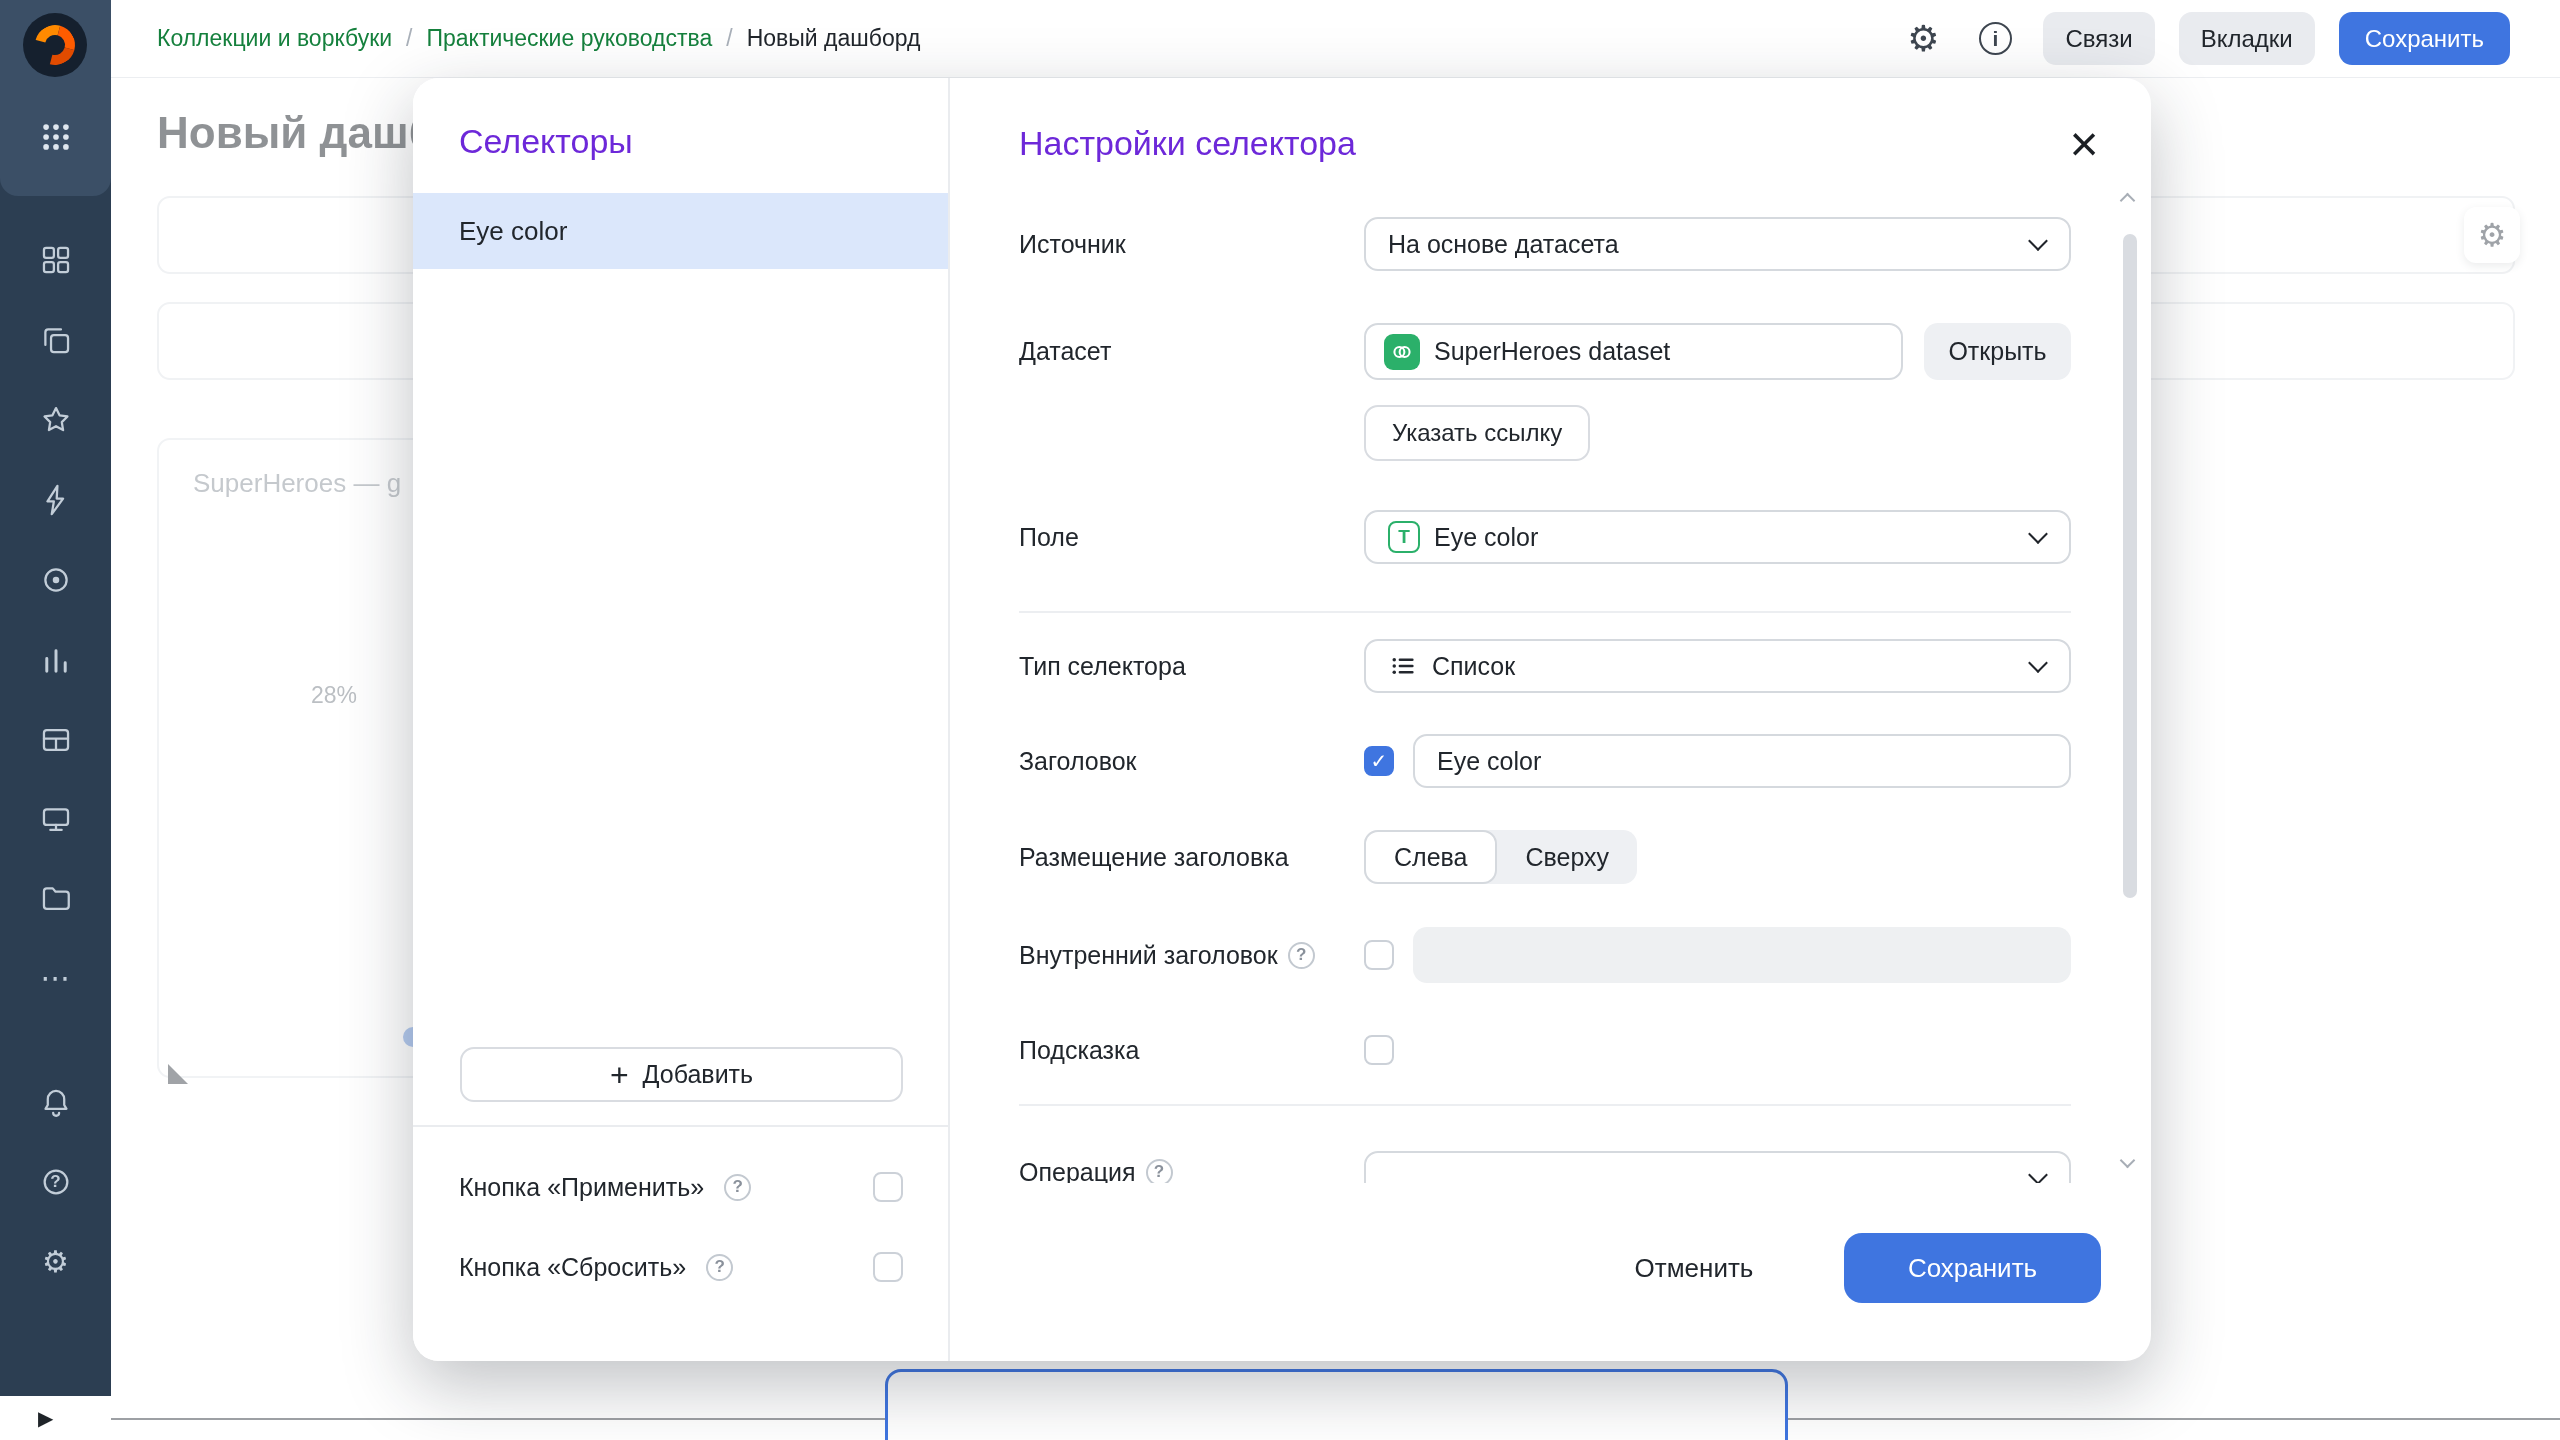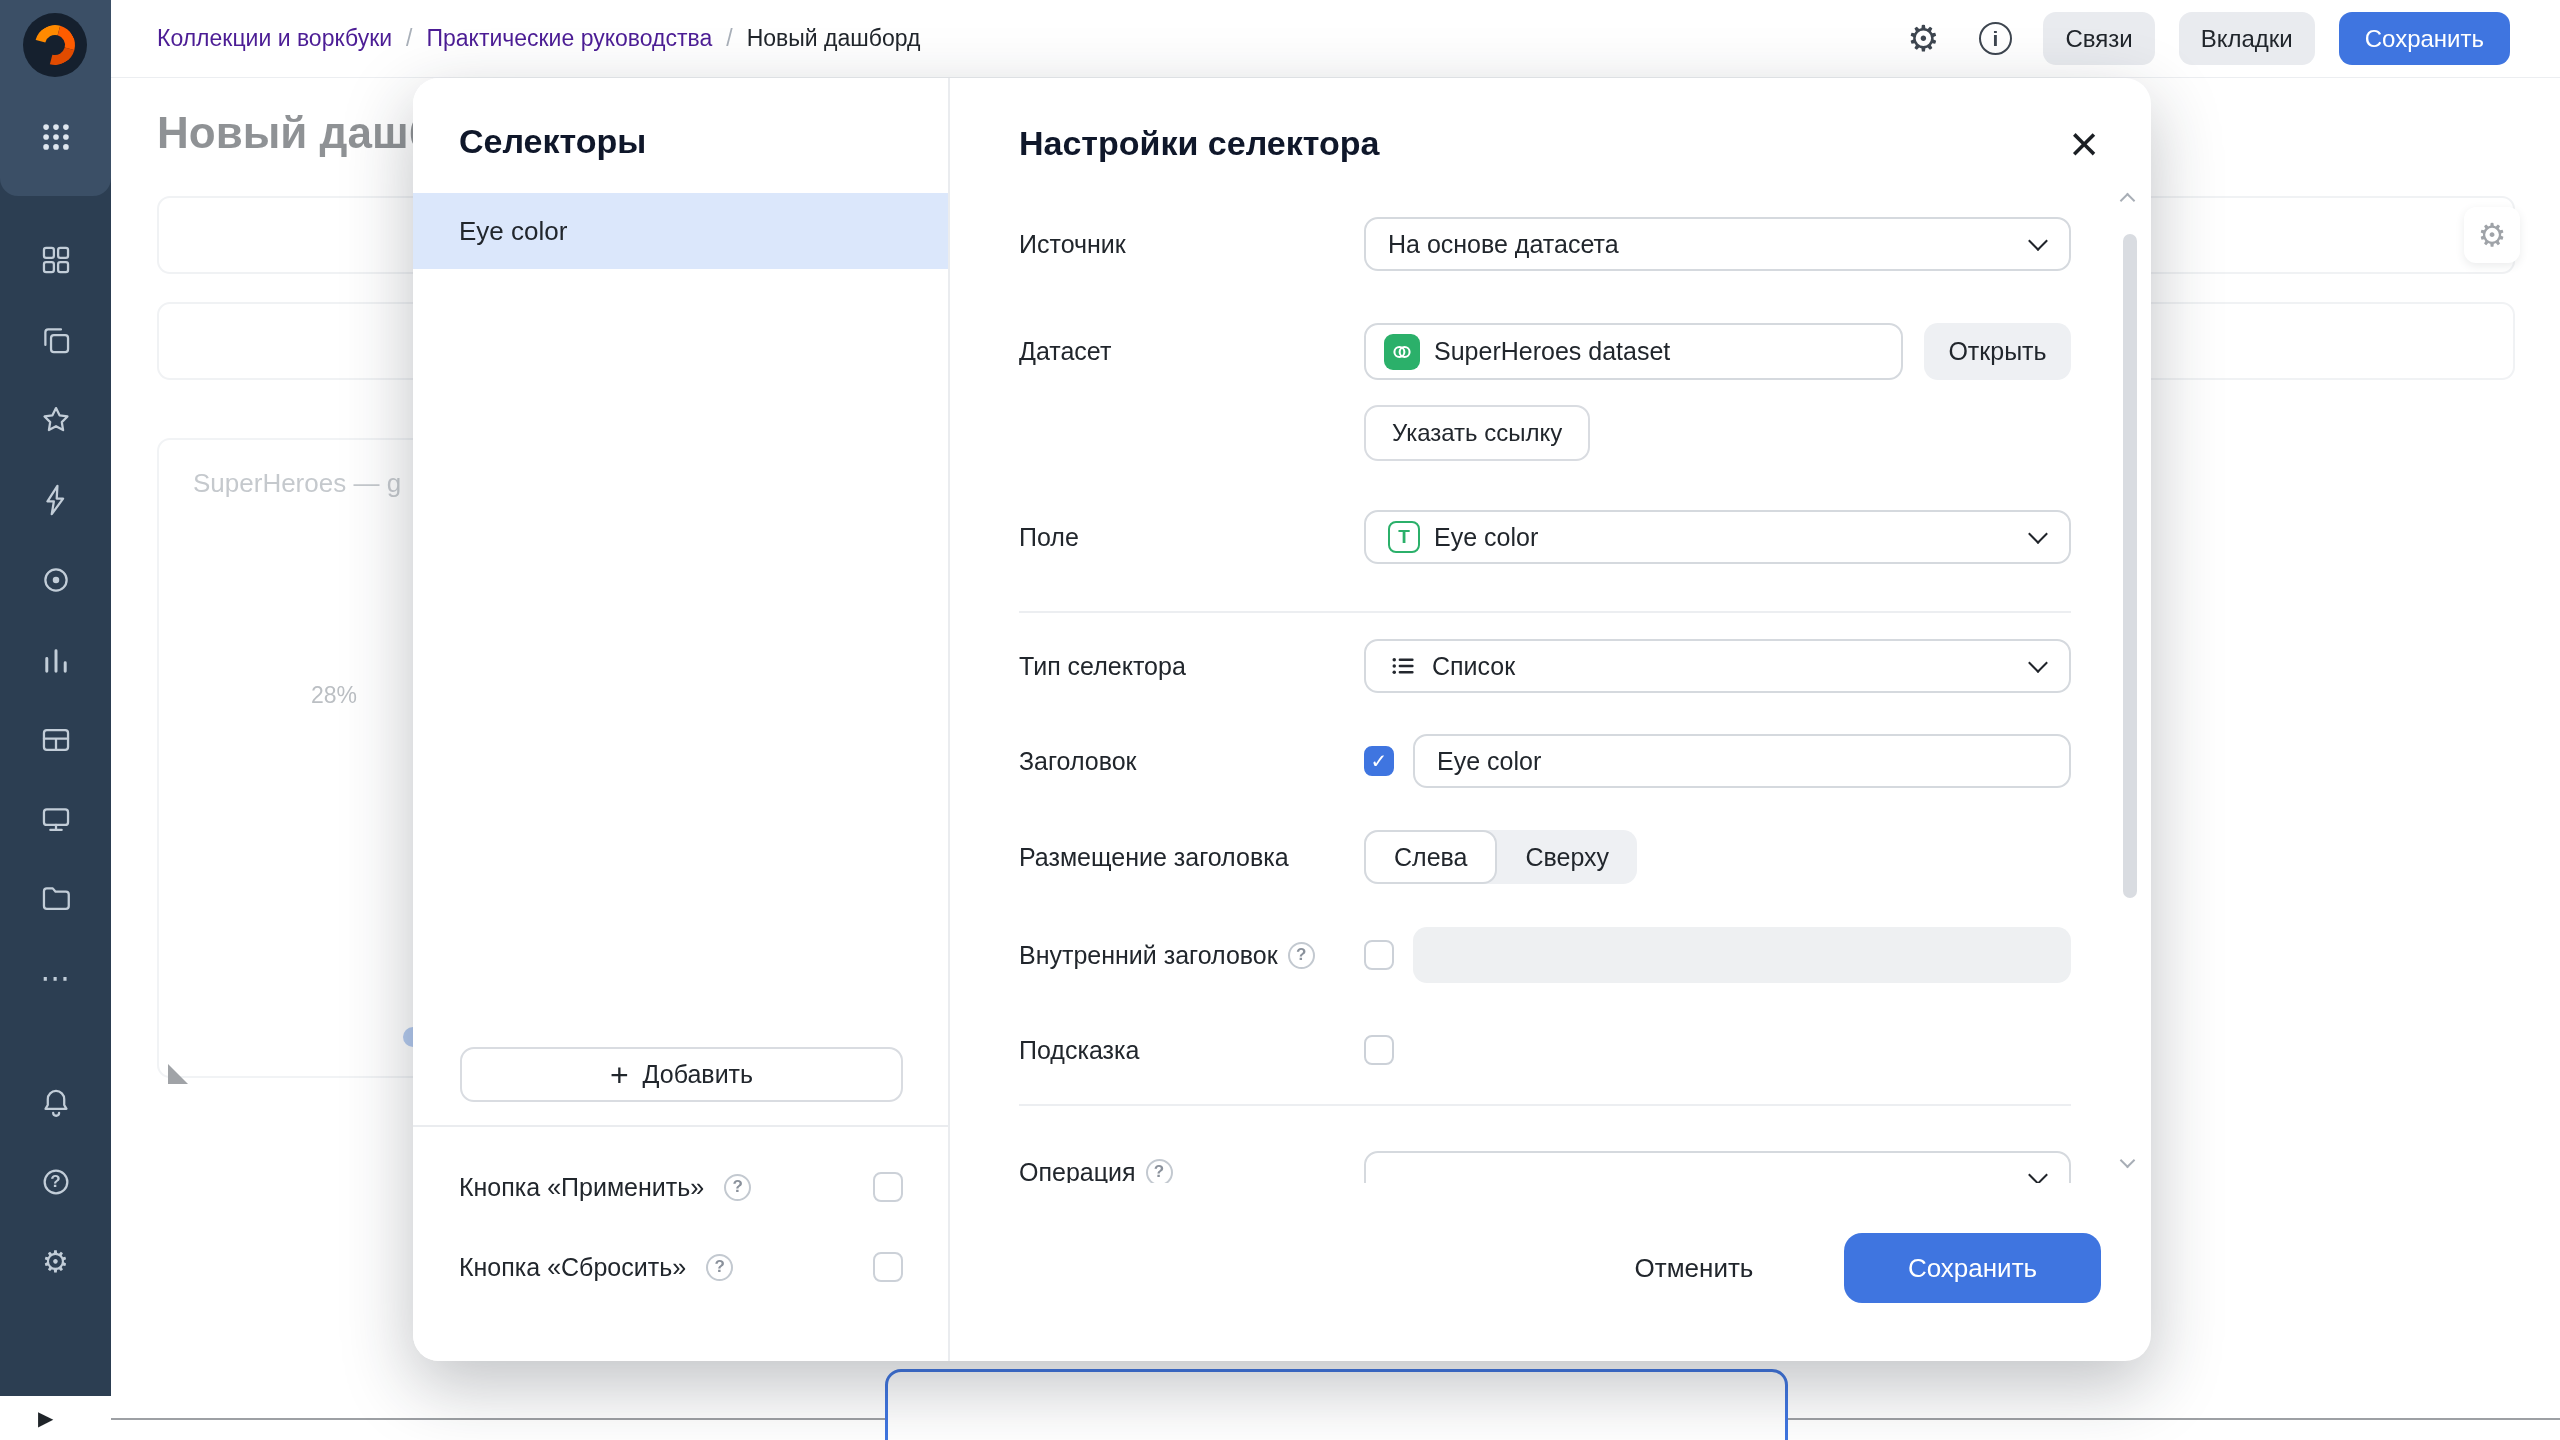--- a/index.html
+++ b/index.html
@@ -3,21 +3,21 @@
 <meta charset="utf-8">
 <style>
   *{margin:0;padding:0;box-sizing:border-box}
   html,body{width:2560px;height:1440px;overflow:hidden}
   body{font-family:"Liberation Sans","DejaVu Sans",sans-serif;color:#21262c;background:#fff;cursor:default}
   .screen{position:relative;width:2560px;height:1440px;background:#fff;overflow:hidden}
 
   
   .topbar{position:absolute;left:0;top:0;width:2560px;height:78px;background:#fff;display:flex;align-items:center;z-index:40;border-bottom:1px solid #eceef1}
   .breadcrumb{margin-left:157px;display:flex;align-items:center;gap:14px;font-size:23px;white-space:nowrap}
-  .crumb-link{color:#4c1d95;cursor:pointer}
+  .crumb-link{color:#15803d;cursor:pointer}
   .crumb-sep{color:#a9b0b9}
   .crumb-current{color:#21262c}
   .topbar-actions{margin-left:auto;margin-right:50px;display:flex;align-items:center;gap:24px}
   .iconbtn{width:48px;height:48px;display:flex;align-items:center;justify-content:center;cursor:pointer}
   .gear-glyph{font-size:36px;line-height:1;color:#3e4650}
   .info-circle{width:33px;height:33px;border:2.5px solid #3e4650;border-radius:50%;display:flex;align-items:center;justify-content:center;font-size:21px;font-weight:700;color:#3e4650}
   .btn{height:53px;border:none;border-radius:13px;font-size:24px;font-family:inherit;display:flex;align-items:center;justify-content:center;cursor:pointer;white-space:nowrap}
   .btn-gray{background:#e9ebef;color:#21262c;padding:0 22px}
   .btn-blue{background:#3f75e0;color:#fff;padding:0 26px}
 
@@ -44,21 +44,21 @@
   .content-gear{position:absolute;left:2353px;top:129px;width:56px;height:56px;background:#fff;border-radius:12px;box-shadow:0 3px 10px rgba(30,37,46,.18);display:flex;align-items:center;justify-content:center;cursor:pointer}
   .content-gear .gear-glyph{font-size:32px}
   .bottom-line{position:absolute;left:0;top:1340px;width:2449px;height:2px;background:#3a4049}
 
   .backdrop{position:absolute;left:111px;top:78px;width:2449px;height:1362px;background:rgba(255,255,255,.5);z-index:20}
   .group-widget{position:absolute;left:885px;top:1369px;width:903px;height:120px;background:#fff;border:3px solid #3f75e0;border-radius:16px;z-index:30;cursor:pointer}
 
   
   .modal{position:absolute;left:413px;top:78px;width:1738px;height:1283px;background:#fff;border-radius:26px;box-shadow:0 24px 70px rgba(27,35,48,.28);z-index:60;overflow:hidden}
   .m-left{position:absolute;left:0;top:0;width:537px;height:1283px;border-right:2px solid #eaecef;background:#fff}
-  .m-title{position:absolute;font-size:34px;font-weight:700;color:#0f172a;white-space:nowrap}
+  .m-title{position:absolute;font-size:34px;font-weight:400;color:#6d28d9;white-space:nowrap}
   .sel-item{position:absolute;left:0;top:115px;width:535px;height:76px;background:#dbe7fb;display:flex;align-items:center;padding-left:46px;font-size:26px;cursor:pointer}
   .add-btn{position:absolute;left:47px;top:969px;width:443px;height:55px;border:2px solid #d9dce1;border-radius:14px;background:#fff;display:flex;align-items:center;justify-content:center;gap:14px;font-size:25px;cursor:pointer}
   .plus-glyph{font-size:32px;font-weight:400;line-height:1;color:#21262c}
   .m-left-divider{position:absolute;left:0;top:1047px;width:535px;height:2px;background:#eaecef}
   .chk-row{position:absolute;left:46px;width:444px;height:54px;display:flex;align-items:center;gap:20px;font-size:25px}
   .help{width:27px;height:27px;border-radius:50%;border:2px solid #c3c9d0;color:#8a919b;font-size:17px;font-weight:700;display:flex;align-items:center;justify-content:center;flex:none;cursor:pointer}
   .cb{width:30px;height:30px;border:2px solid #ccd1d8;border-radius:8px;background:#fff;cursor:pointer;flex:none}
   .cb.checked{background:#3f75e0;border-color:#3f75e0;display:flex;align-items:center;justify-content:center;color:#fff;font-size:20px;font-weight:700}
   .cb-auto{margin-left:auto}
   .m-close{position:absolute;left:1645px;top:40px;width:52px;height:52px;display:flex;align-items:center;justify-content:center;font-size:50px;color:#1b1f24;cursor:pointer;line-height:1}

